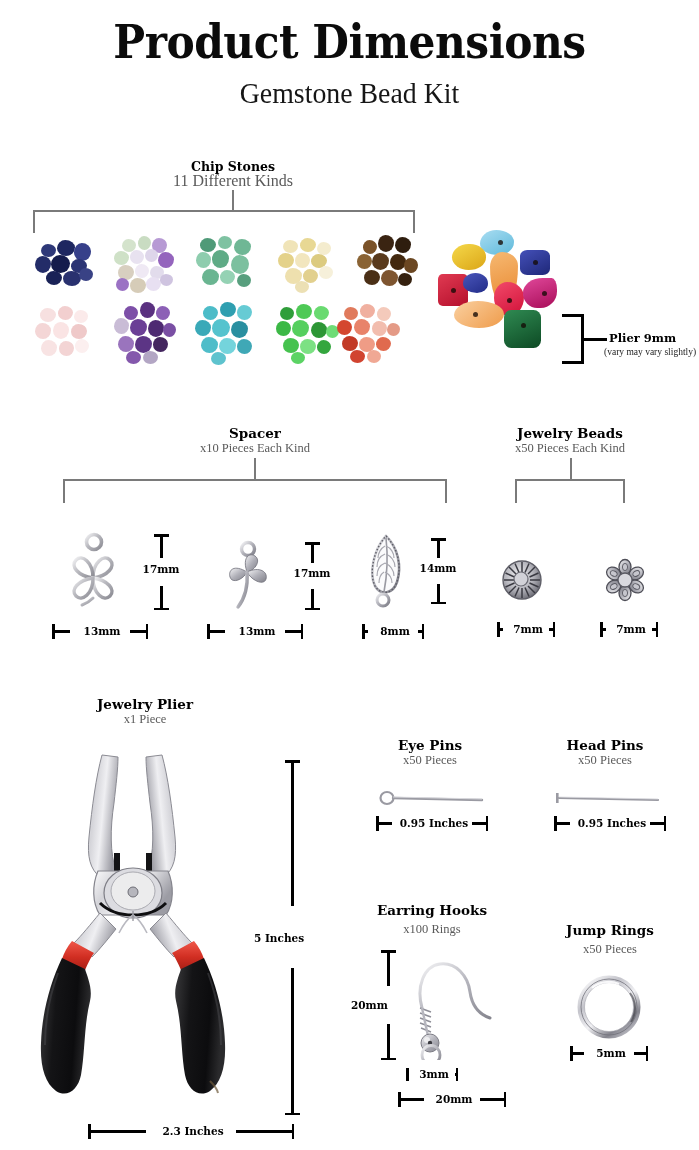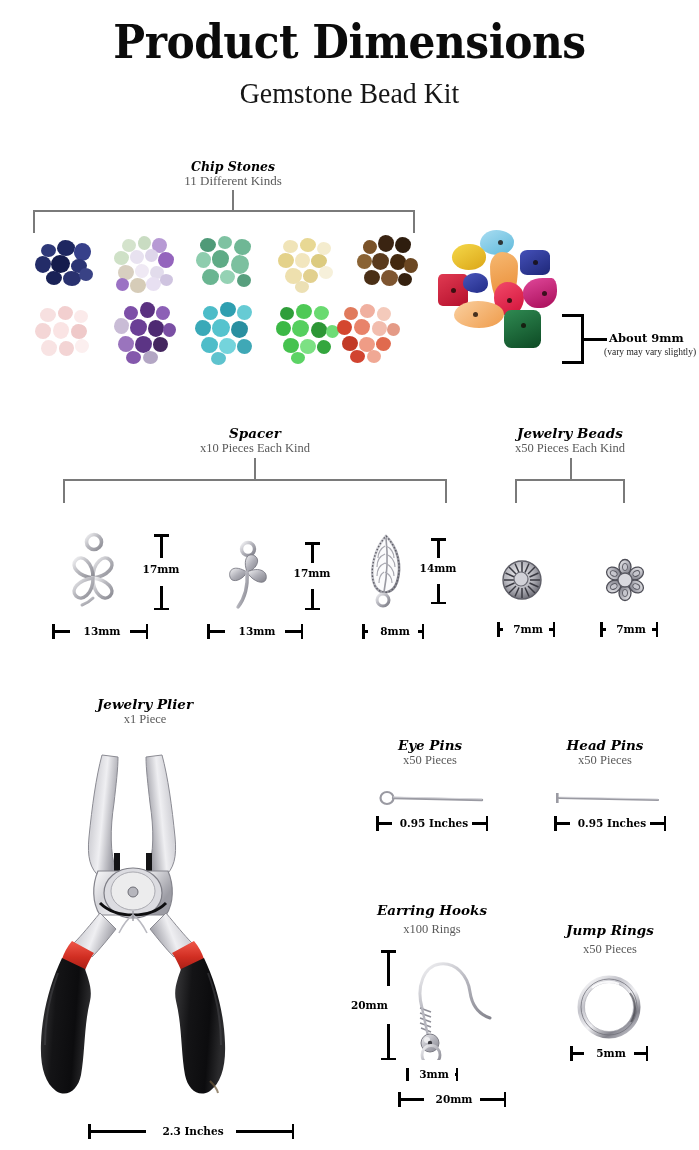--- a/index.html
+++ b/index.html
@@ -44,26 +44,25 @@
 
   
   .sec-title {
     text-align: center;
     font-family: "DejaVu Serif", "Liberation Serif", serif;
     font-weight: bold;
     font-size: 12.5px;
     line-height: 15px;
     color: #000;
     white-space: nowrap;
-    font-style: italic;
   }
   .sec-sub {
     text-align: center;
     font-family: "Liberation Serif", "DejaVu Serif", serif;
-    font-size: 13px;
+    font-size: 16px;
     line-height: 15px;
     color: #5a5a5a;
     white-space: nowrap;
   }
   .sec-title.big { font-size: 13.5px; line-height: 16px; }
   .sec-sub.big { font-size: 12.5px; }
 
   
   .brk { }
   .brk .bar {
@@ -323,21 +322,21 @@
       <div class="hole" style="margin-top:-6px; margin-left:-2px;"></div>
     </div>
   </div>
 
   <div class="abs" id="bead-callout-brk" style="left:562px; top:314px; width:26px; height:50px;">
     <div class="h" style="left:0; top:0; width:22px;"></div>
     <div class="v" style="left:19px; top:0; height:50px;"></div>
     <div class="h" style="left:0; top:47px; width:22px;"></div>
   </div>
   <div class="abs" id="bead-callout-lead" style="left:581px; top:338px; width:26px;"></div>
-  <div class="abs" id="bead-callout-text" style="left:609px; top:331px;">About 9mm</div>
+  <div class="abs" id="bead-callout-text" style="left:609px; top:331px;">Plier 9mm</div>
   <div class="abs" id="bead-callout-note" style="left:604px; top:346px;">(vary may vary slightly)</div>
 
   <div class="abs sec-title big" style="left:155px; top:425px; width:200px;">Spacer</div>
   <div class="abs sec-sub big" style="left:155px; top:441px; width:200px;">x10 Pieces Each Kind</div>
 
   <div class="abs brk" id="charms-bracket" style="left:0; top:458px; width:470px; height:45px;">
     <div class="stem" style="left:254px; top:0; height:22px;"></div>
     <div class="bar" style="left:63px;  top:21px; width:384px;"></div>
     <div class="leg" style="left:63px;  top:21px; height:24px;"></div>
     <div class="leg" style="left:445px; top:21px; height:24px;"></div>
@@ -599,20 +598,27 @@
 
       <path d="M170 213 C182 238 190 268 191 298 C192 322 187 338 176 346 C165 353 154 345 151 330
                C147 308 148 280 142 256 C139 243 145 231 147 224 Z" fill="url(#grip)"></path>
 
       <path d="M24 228 C15 252 11 278 11 300" stroke="#4a4a4d" stroke-width="2" fill="none" opacity="0.5"></path>
       <path d="M174 228 C183 252 187 278 187 300" stroke="#4a4a4d" stroke-width="2" fill="none" opacity="0.5"></path>
       <path d="M176 336 C180 340 183 343 184 348" stroke="#6e5a3a" stroke-width="2" fill="none" opacity="0.7"></path>
     </svg>
   </div>
 
+  <div class="dim-v" style="left:275px; top:760px; width:34px; height:355px;">
+    <div class="cap" style="top:0;"></div>
+    <div class="ln" style="top:0; height:146px;"></div>
+    <div class="lbl side" style="top:178px; right:auto; left:-22px; transform:translateY(-50%);">5 Inches</div>
+    <div class="ln" style="top:208px; height:147px;"></div>
+    <div class="cap" style="bottom:0;"></div>
+  </div>
 
   <div class="dim-h" style="left:52px; top:1122px; width:206px; height:18px;margin-left:36px;">
     <div class="cap" style="left:0;"></div>
     <div class="ln" style="left:0; width:58px;"></div>
     <div class="lbl" style="left:62px; width:82px;">2.3 Inches</div>
     <div class="ln" style="right:0; width:58px;"></div>
     <div class="cap" style="right:0;"></div>
   </div>
 
   <div class="abs sec-title big" style="left:330px; top:737px; width:200px;">Eye Pins</div>

